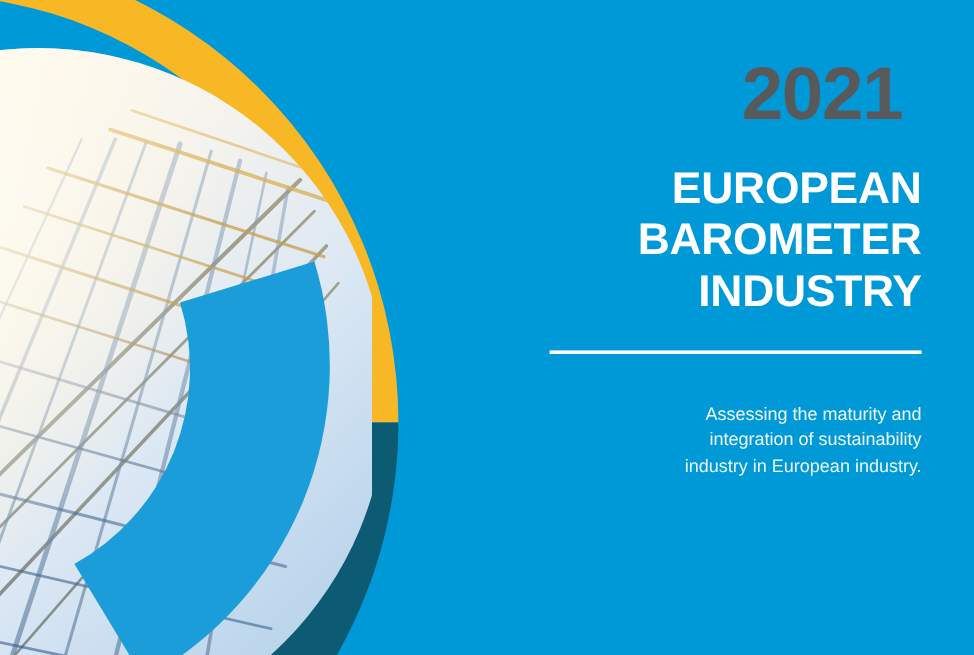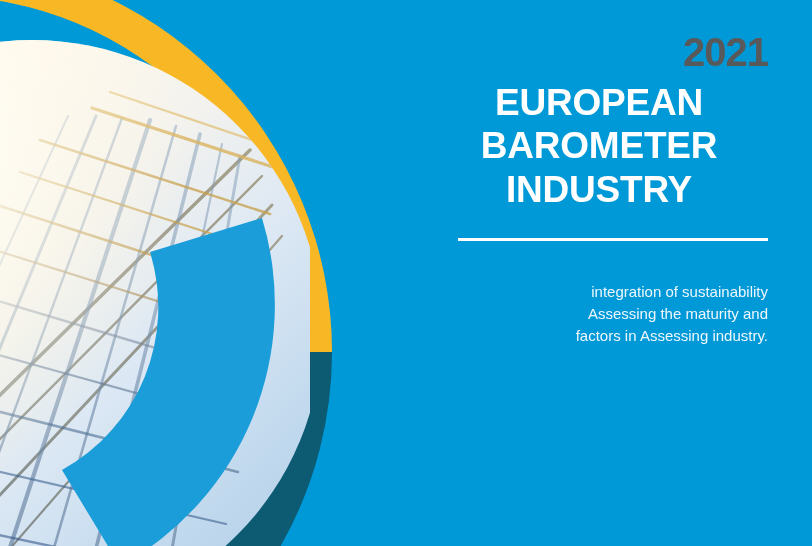--- a/index.html
+++ b/index.html
@@ -31,32 +31,31 @@
     position: absolute;
     left: 430px;
     top: 0;
     width: 382px;
     height: 546px;
     text-align: right;
     box-sizing: border-box;
     padding-right: 44px;
   }
   #year {
-    margin: 0;
+    margin: 16px;
     padding-top: 33px;
-    font-size: 40px;
+    font-size: 62px;
     line-height: 0.98;
     font-weight: bold;
     color: #58595b;
     letter-spacing: -1px;
   }
   #title-lines {
     margin: 0;
     padding-top: 9px;
-    text-align: center;
   }
   .title-line {
     display: block;
     font-size: 37px;
     line-height: 1.17;
     font-weight: bold;
     color: #ffffff;
     letter-spacing: -0.2px;
   }
   #separator {
@@ -183,19 +182,19 @@
 
     <div id="title-lines">
       <span class="title-line">EUROPEAN</span>
       <span class="title-line">BAROMETER</span>
       <span class="title-line">INDUSTRY</span>
     </div>
 
     <div id="separator"></div>
 
     <div id="subtitle">
+      <span class="subtitle-line">Assessing the maturity and</span>
       <span class="subtitle-line">integration of sustainability</span>
-      <span class="subtitle-line">Assessing the maturity and</span>
-      <span class="subtitle-line">factors in Assessing industry.</span>
+      <span class="subtitle-line">industry in European industry.</span>
     </div>
 
   </div>
 </div>
 
 </body></html>

